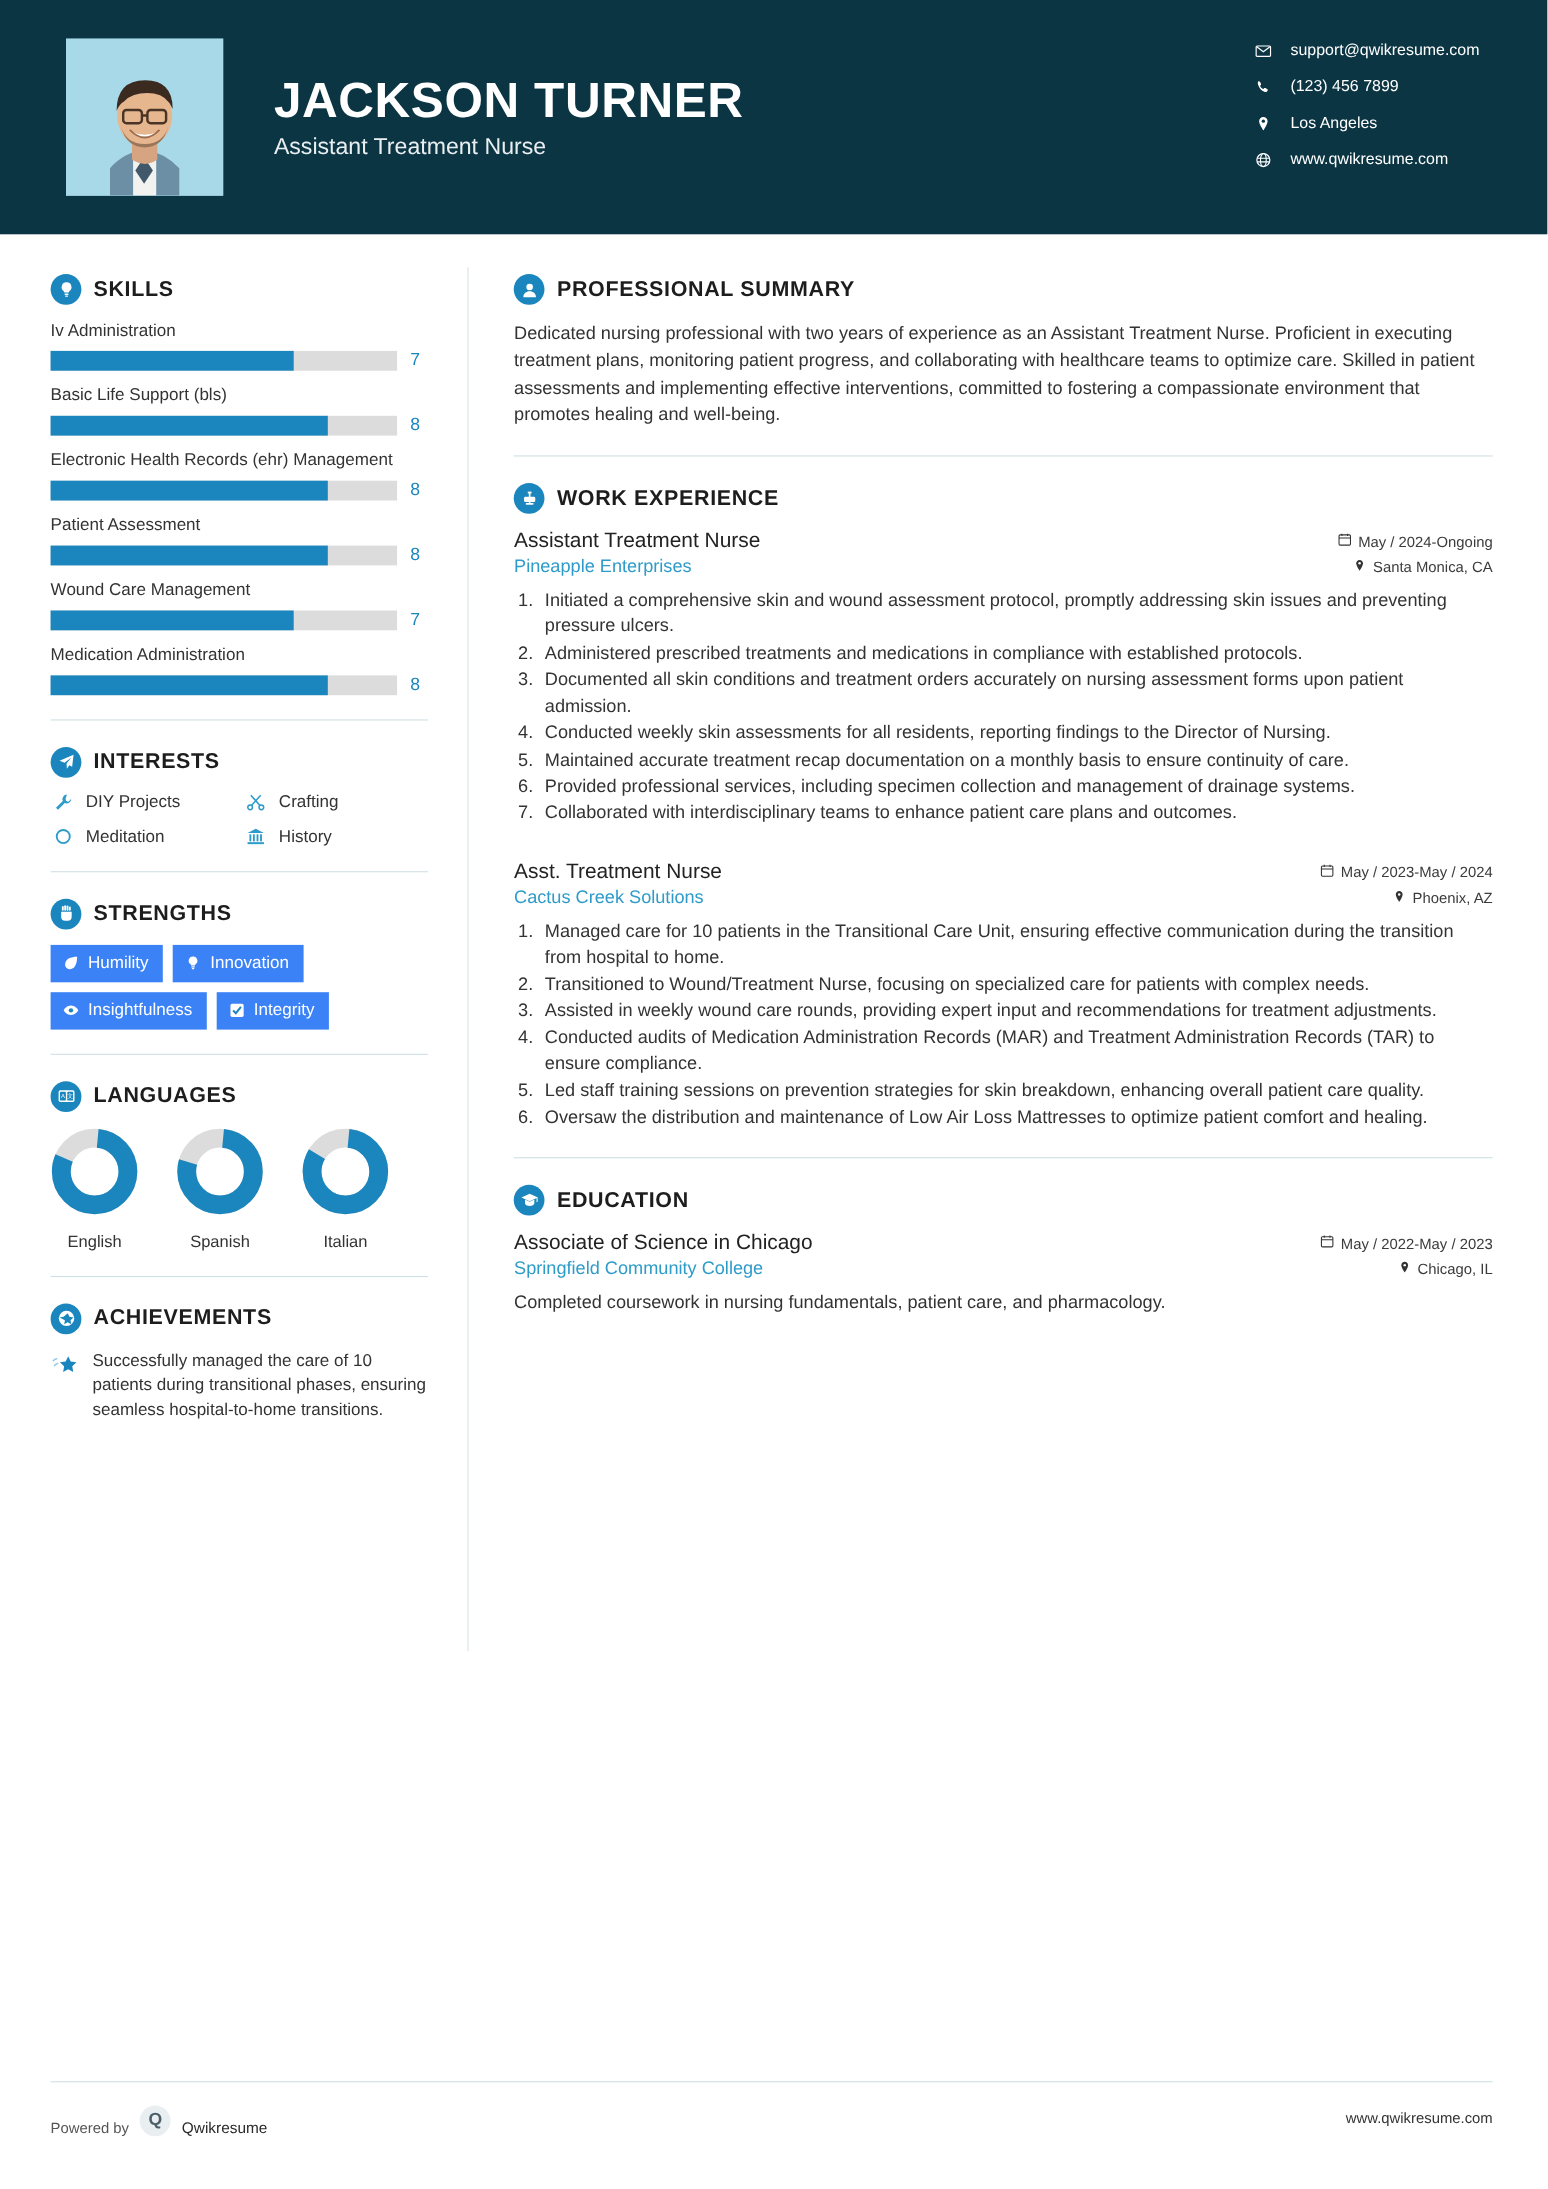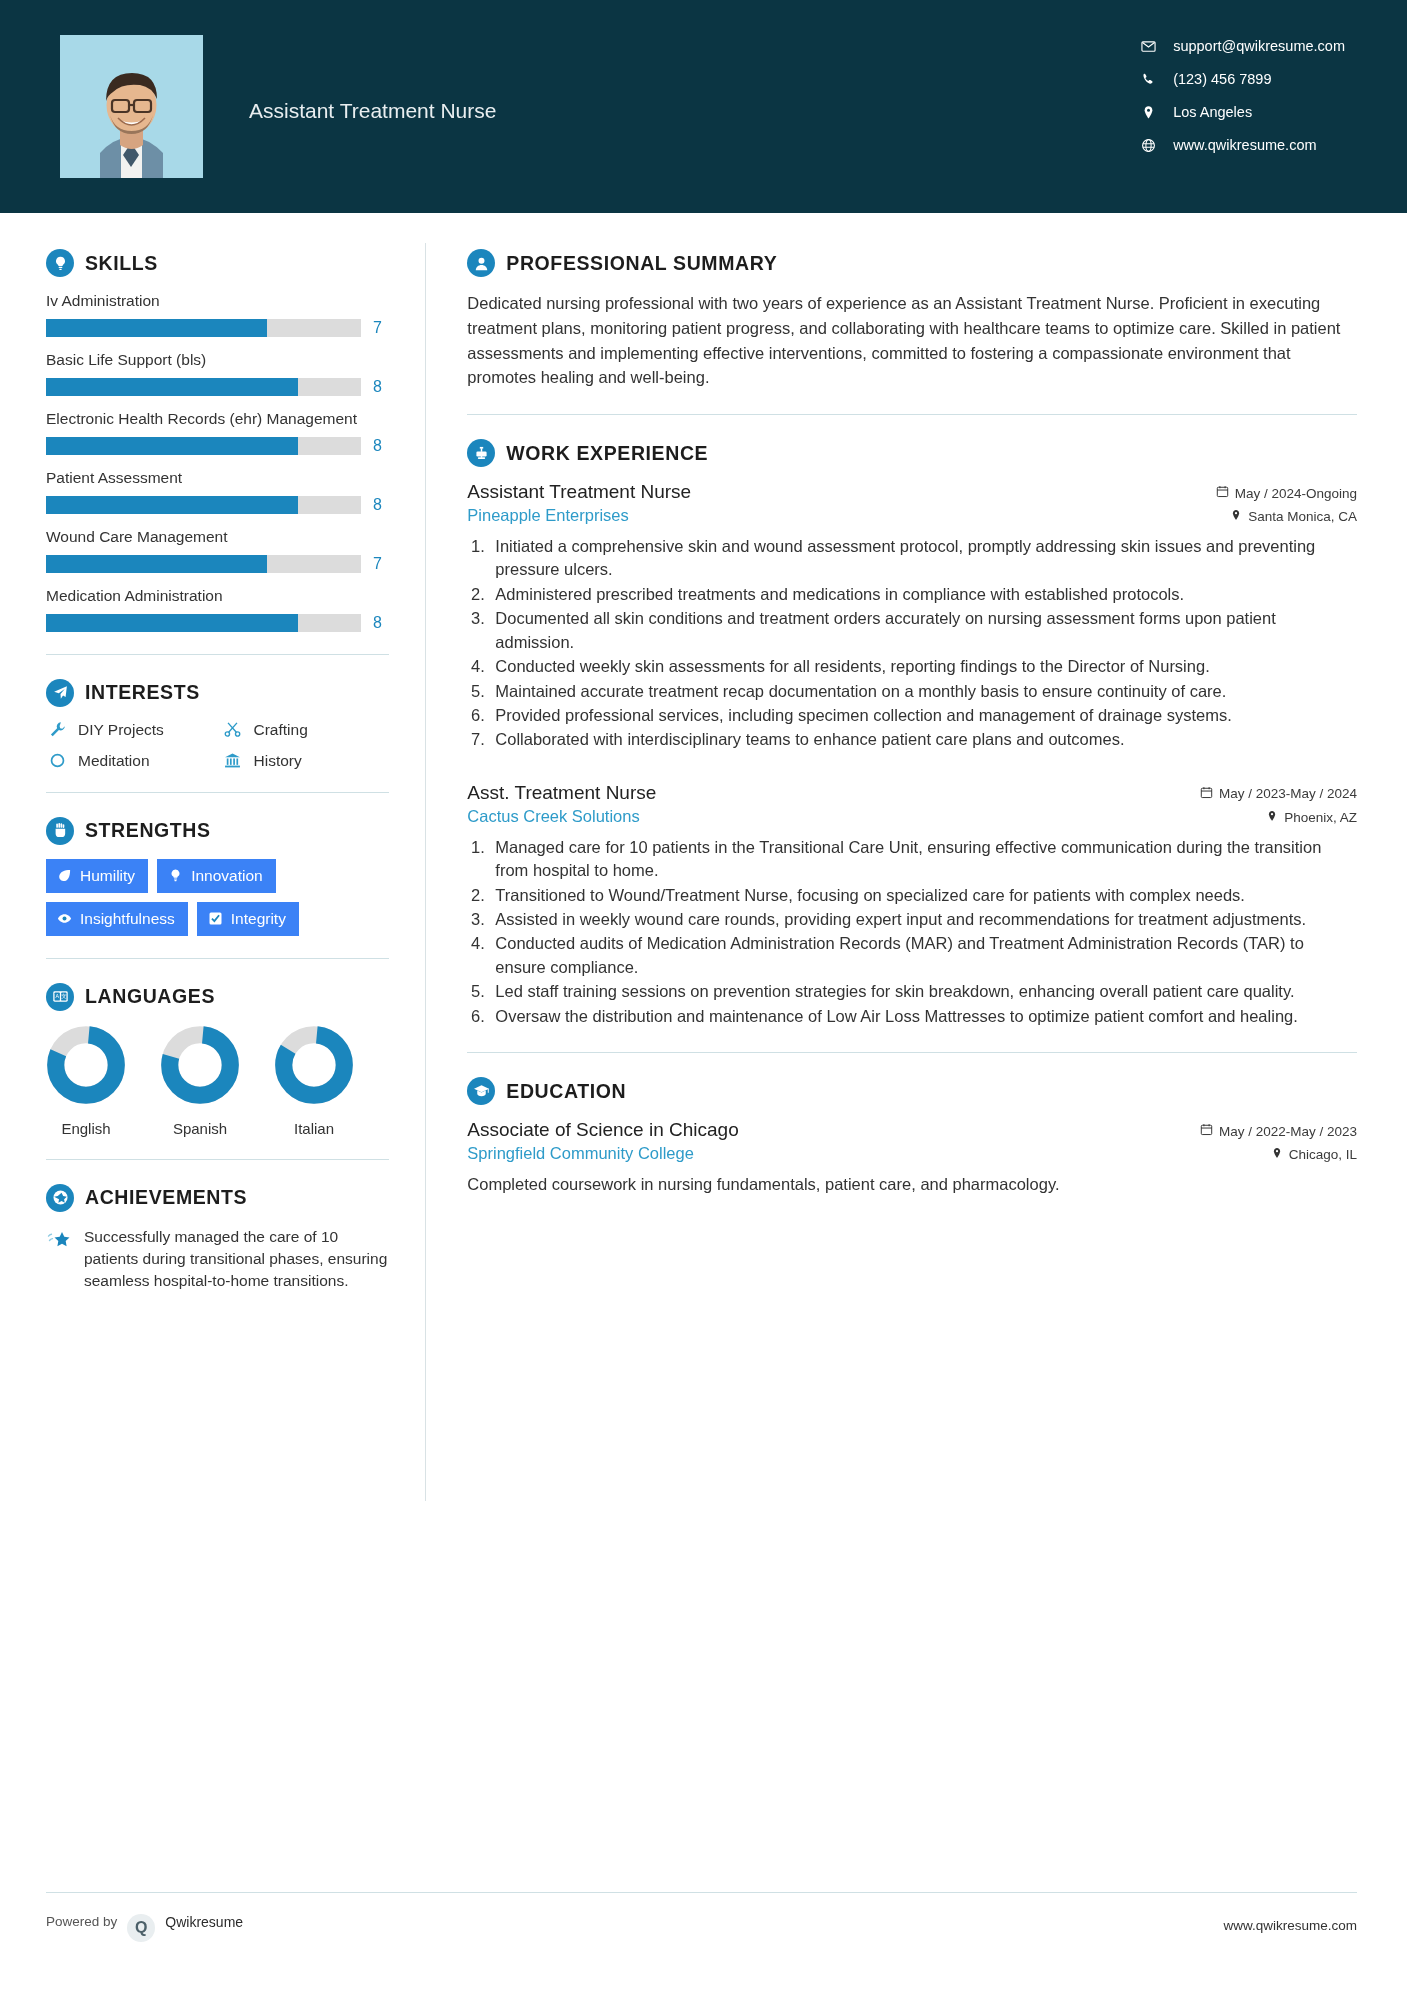--- a/index.html
+++ b/index.html
@@ -164,21 +164,21 @@
     left: 0; right: 0; bottom: 0;
     height: 98px;
     padding: 0 50px 0 46px;
     display: flex;
     align-items: flex-start;
   }
   .footer-line {
     position: absolute; left: 46px; right: 50px; top: 0;
     height: 1px; background: #cfe0e4;
   }
-  .powered { display: flex; align-items: flex-start; gap: 10px; padding-top: 22px; }
+  .powered { display: flex; align-items: flex-end; gap: 10px; padding-top: 22px; }
   .powered-label { font-size: 13.5px; color: #555; }
   .qlogo {
     width: 28px; height: 28px; border-radius: 50%;
     background: #e9eef0;
     display: flex; align-items: center; justify-content: center;
     color: #4c6069; font-size: 16px; font-weight: 700;
   }
   .qname { font-size: 14px; color: #2b2b2b; }
   .footer-right { margin-left: auto; padding-top: 26px; font-size: 13.5px; color: #333; }
 
@@ -226,20 +226,21 @@
         <line x1="69" y1="70" x2="74" y2="70" stroke="#4a3426" stroke-width="2.2"></line>
 
         <path d="M60 85 Q71.5 95 83 85 Q71.5 90 60 85 Z" fill="#ffffff"></path>
         <path d="M58 83 Q71.5 97 85 83" fill="none" stroke="#9c6b4d" stroke-width="1.6"></path>
 
         <path d="M50 80 Q55 99 71.5 99 Q88 99 93 80 Q88 96 71.5 96 Q55 96 50 80 Z" fill="#5a4030" opacity="0.55"></path>
       </svg>
     </div>
 
     <div class="name-block">
+      <div class="name">JACKSON TURNER</div>
       <div class="role">Assistant Treatment Nurse</div>
     </div>
 
     <div class="contact">
       <div class="contact-row">
         <span class="ci">
           <svg width="15" height="15" viewBox="0 0 16 16">
               <rect x="1" y="3" width="14" height="10" rx="1" fill="none" stroke="#fff" stroke-width="1.2"></rect>
               <path d="M1.6 3.8 L8 8.6 L14.4 3.8" fill="none" stroke="#fff" stroke-width="1.2"></path>
             </svg>

